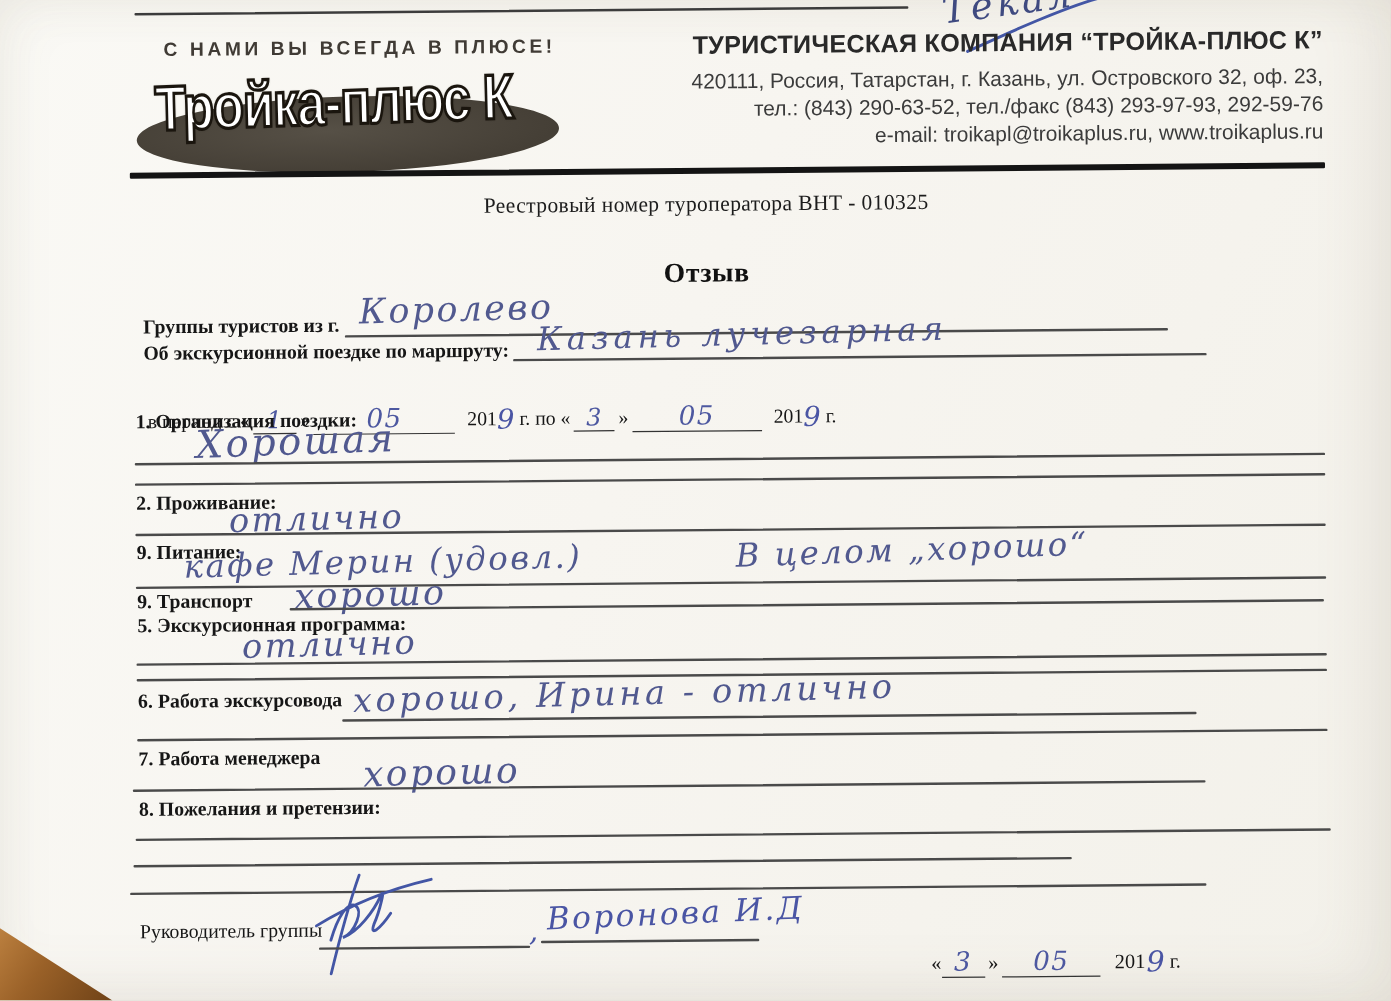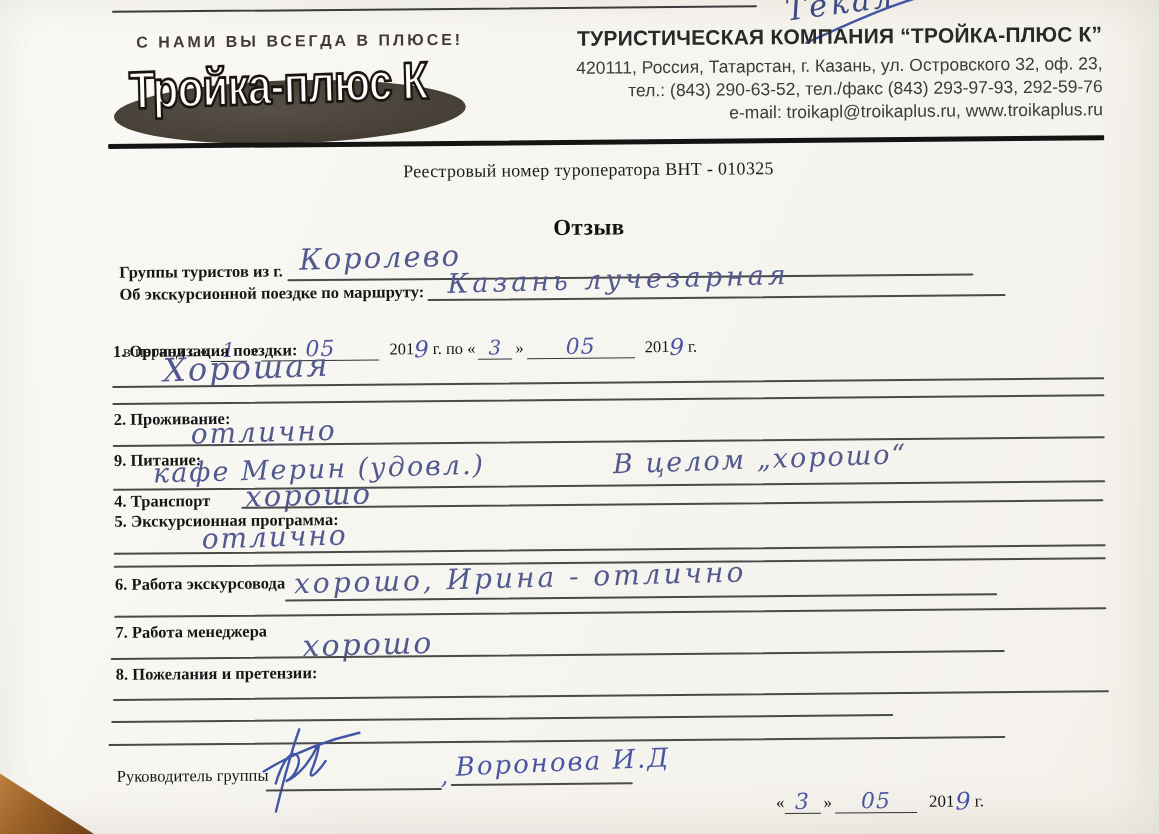--- a/index.html
+++ b/index.html
@@ -97,21 +97,21 @@
 
     <div class="lbl" style="left:113px;top:405px;">2. Проживание:</div>
     <div class="hw" style="left:190px;top:412px;font-size:28px;transform:rotate(-1deg);">отлично</div>
     <div class="rule thin" style="left:112px;top:440px;width:992px;"></div>
 
     <div class="lbl" style="left:113px;top:446px;">9. Питание:</div>
     <div class="hw" style="left:152px;top:450px;font-size:27px;transform:rotate(-1deg);">кафе Мерин (удовл.)</div>
     <div class="hw" style="left:612px;top:444px;font-size:27px;transform:rotate(-1.5deg);">В целом „хорошо“</div>
     <div class="rule thin" style="left:112px;top:484px;width:992px;"></div>
 
-    <div class="lbl" style="left:113px;top:487px;">4. Транспорт</div>
+    <div class="lbl" style="left:113px;top:487px;">9. Транспорт</div>
     <div class="hw" style="left:244px;top:475px;font-size:29px;transform:rotate(-1deg);">хорошо</div>
     <div class="rule thin" style="left:240px;top:503px;width:862px;"></div>
 
     <div class="lbl" style="left:113px;top:507px;">5. Экскурсионная программа:</div>
     <div class="hw" style="left:200px;top:517px;font-size:28px;transform:rotate(-1deg);">отлично</div>
     <div class="rule thin" style="left:112px;top:548px;width:992px;"></div>
     <div class="rule thin" style="left:112px;top:561px;width:992px;"></div>
 
     <div class="lbl" style="left:113px;top:570px;">6. Работа экскурсовода</div>
     <div class="hw" style="left:292px;top:560px;font-size:28px;letter-spacing:3px;transform:rotate(-1deg);">хорошо,  Ирина - отлично</div>

